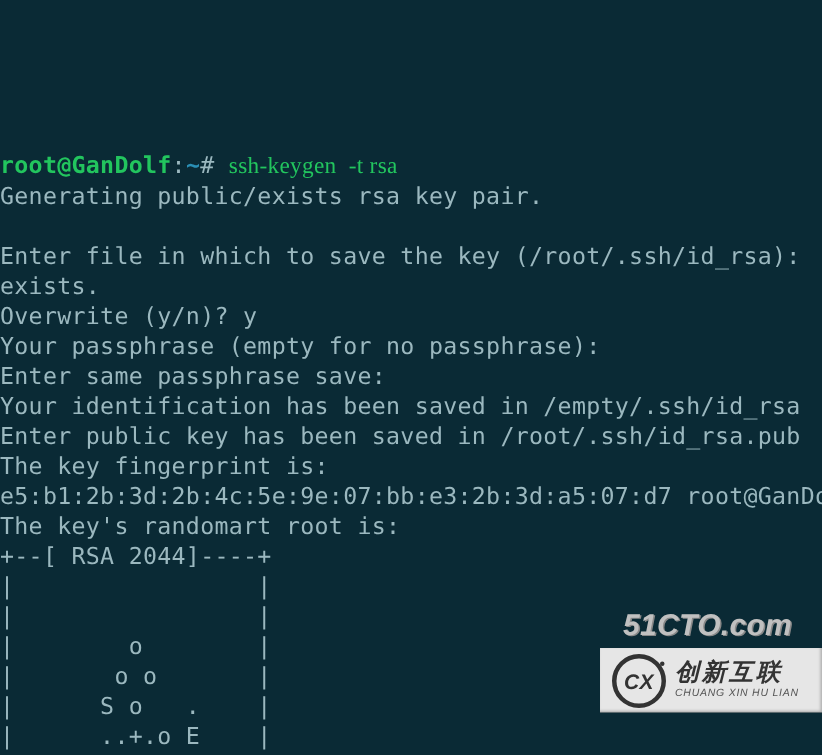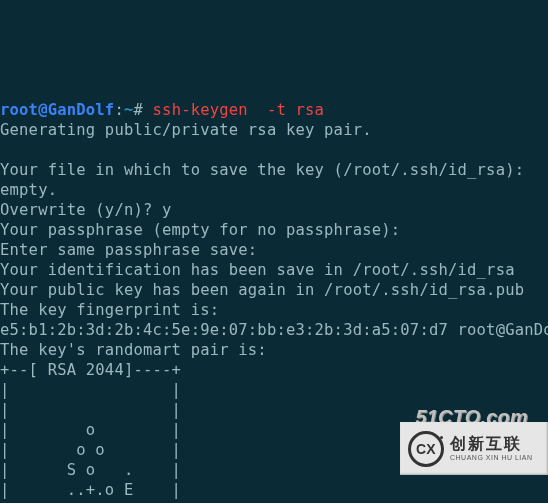--- a/index.html
+++ b/index.html
@@ -9,36 +9,37 @@
       font-family: "DejaVu Sans Mono", "Liberation Mono", Consolas, monospace;
       font-size: 15.5px;
       line-height: 20px;
       width: 548px;
       height: 503px;
       overflow: hidden;
       white-space: pre;
       position: relative;
       letter-spacing: 0.2px;
     }
-    .prompt-user { color: #3b82f6; font-weight: bold; }
+    .prompt-user { color: #22c55e; font-weight: bold; }
     .prompt-path { color: #2a8fb5; font-weight: bold; }
     .prompt-sep  { color: #9bb8bf; }
-    .cmd { color: #ef4444; }
+    .cmd { color: #22c55e; font-family: Liberation Serif, serif; }
     .watermark {
       position: absolute;
       right: 0;
       bottom: 28px;
       width: 148px;
-      height: 53px;
+      height: 43px;
       background: #e6e6e6;
       display: flex;
       align-items: center;
       gap: 6px;
       padding: 4px 8px;
       box-shadow: -1px -1px 2px rgba(0,0,0,0.25) inset;
+      font-style: italic;
     }
     .wm-text-top {
       position: absolute;
       right: 20px;
       bottom: 76px;
       color: #c0c0c0;
       font-family: Arial, sans-serif;
       font-size: 20px;
       font-style: italic;
       font-weight: bold;
@@ -71,32 +72,32 @@
     .wm-cn .big { color:#333; font-family:"Microsoft YaHei",Arial,sans-serif; font-size:16px; font-weight:bold; letter-spacing:2px;}
     .wm-cn .small { color:#555; font-family:Arial,sans-serif; font-size:7px; letter-spacing:0.5px;}
   </style>
 </head>
 <body>
 
 
 
 <div>
 <span><span class="prompt-user">root@GanDolf</span><span class="prompt-sep">:</span><span class="prompt-path">~</span><span class="prompt-sep"># </span><span class="cmd">ssh-keygen  -t rsa</span></span>
-<span>Generating public/private rsa key pair.</span>
+<span>Generating public/exists rsa key pair.</span>
 <span></span>
-<span>Your file in which to save the key (/root/.ssh/id_rsa):</span>
-<span>empty.</span>
+<span>Enter file in which to save the key (/root/.ssh/id_rsa):</span>
+<span>exists.</span>
 <span>Overwrite (y/n)? y</span>
 <span>Your passphrase (empty for no passphrase):</span>
 <span>Enter same passphrase save:</span>
-<span>Your identification has been save in /root/.ssh/id_rsa</span>
-<span>Your public key has been again in /root/.ssh/id_rsa.pub</span>
+<span>Your identification has been saved in /empty/.ssh/id_rsa</span>
+<span>Enter public key has been saved in /root/.ssh/id_rsa.pub</span>
 <span>The key fingerprint is:</span>
 <span>e5:b1:2b:3d:2b:4c:5e:9e:07:bb:e3:2b:3d:a5:07:d7 root@GanDolf</span>
-<span>The key's randomart pair is:</span>
+<span>The key's randomart root is:</span>
 <span>+--[ RSA 2044]----+</span>
 <span>|                 |</span>
 <span>|                 |</span>
 <span>|        o        |</span>
 <span>|       o o       |</span>
 <span>|      S o   .    |</span>
 <span>|      ..+.o E    |</span>
 <span>|      +.++O      |</span>
 
 

